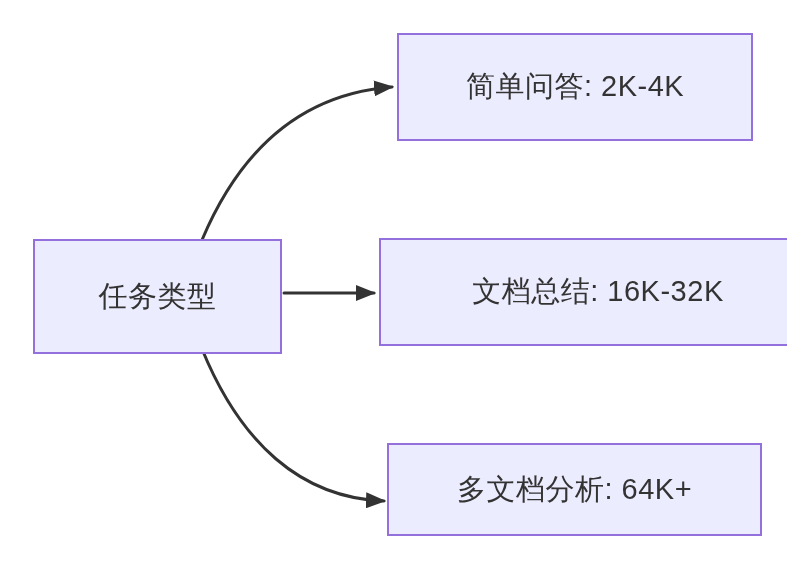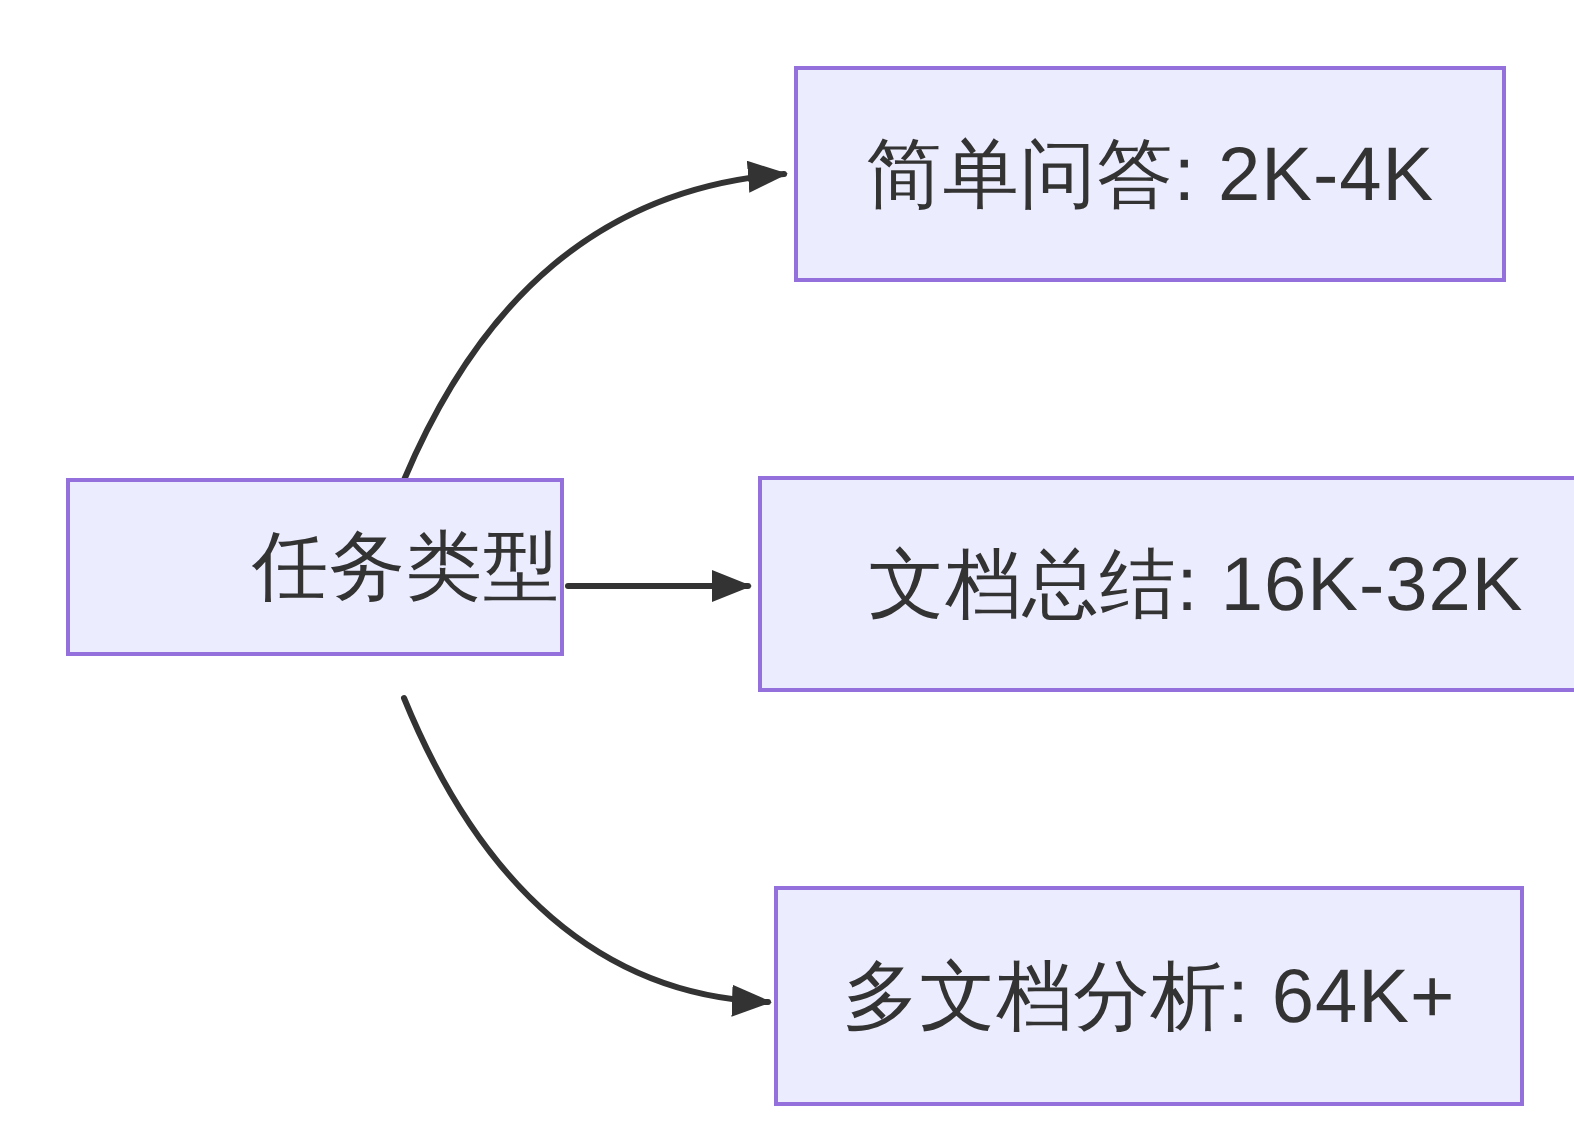--- a/index.html
+++ b/index.html
@@ -37,29 +37,29 @@
     box-sizing: border-box;
     background: var(--node-fill, #ECECFF);
     border: 2px solid var(--node-border, #9370DB);
     display: flex;
     align-items: center;
     justify-content: center;
     z-index: 2;
   }
   .node .label {
     color: var(--text, #333333);
-    font-size: 38px;
+    font-size: 29px;
     letter-spacing: 0.5px;
     white-space: nowrap;
     text-align: center;
   }
-  .node-root  { left: 33px;  top: 239px; width: 249px; height: 89px; justify-content: flex-end; }
+  .node-root  { left: 33px;  top: 239px; width: 249px; height: 115px; }
   .node-qa    { left: 397px; top: 33px;  width: 356px; height: 108px; }
   .node-doc   { left: 379px; top: 238px; width: 438px; height: 108px; }
-  .node-multi { left: 387px; top: 443px; width: 375px; height: 110px; }
+  .node-multi { left: 387px; top: 443px; width: 375px; height: 93px; }
 </style>
 </head>
 <body>
 
 <div class="canvas">
 
   <svg class="edges-layer" width="787" height="572" viewBox="0 0 787 572" xmlns="http://www.w3.org/2000/svg">
     <defs>
       <marker id="arrow" markerWidth="20" markerHeight="16" refX="18" refY="8" orient="auto" markerUnits="userSpaceOnUse">
         <path d="M0,0 L20,8 L0,16 Z"></path>

